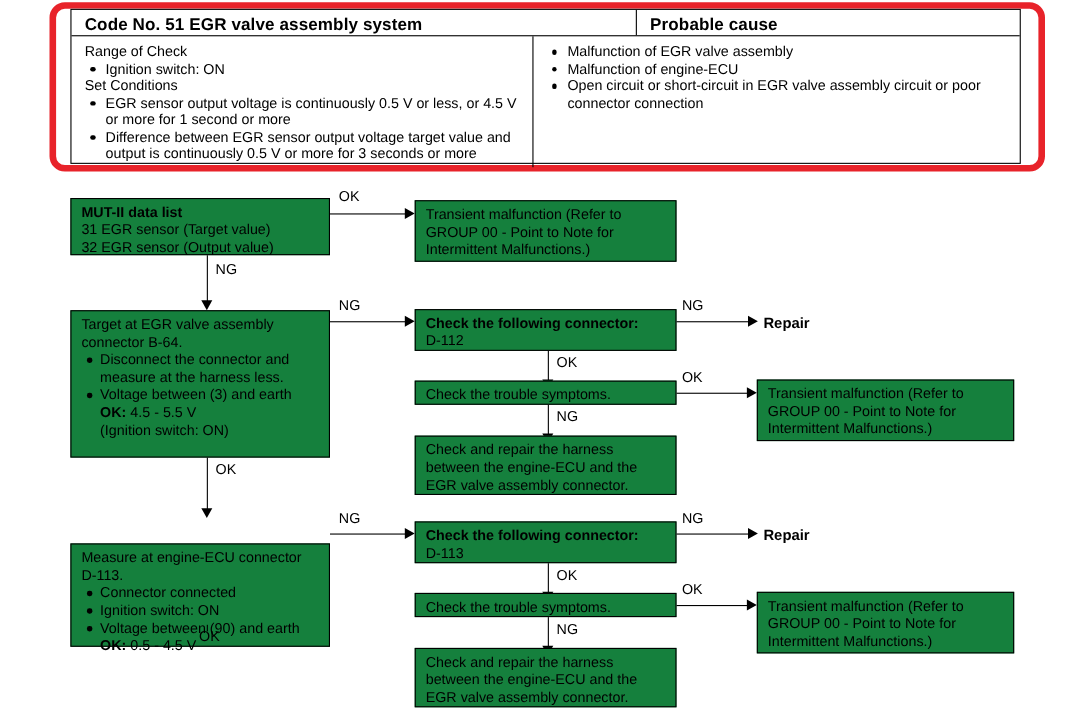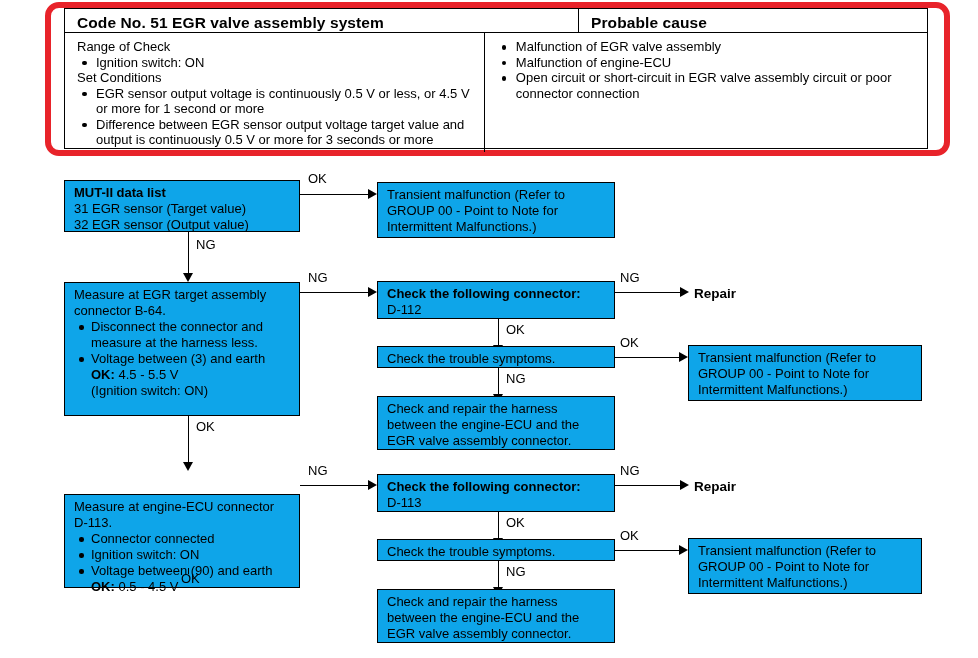--- a/index.html
+++ b/index.html
@@ -91,21 +91,21 @@
     width: 4.5px;
     height: 4.5px;
     border-radius: 50%;
     background: #000;
   }
   
   .fbox {
     position: absolute;
     border: 1.5px solid #000;
     box-sizing: border-box;
-    background: #0ea5e9;
+    background: #15803d;
     font-size: 13px;
     line-height: 16px;
     padding: 4px 7px 4px 9px;
   }
   .fbox .bold { font-weight: bold; }
   .fbox ul.bul > li::before { top: 6px; }
   .fbox ul.bul > li { padding-left: 17px; }
 
   
   .lbl {
@@ -188,21 +188,21 @@
 
   <div class="fbox" style="left:377px; top:182px; width:238px; height:56px;">
     <div>Transient malfunction (Refer to GROUP 00 - Point to Note for Intermittent Malfunctions.)</div>
   </div>
 
   <div class="lbl" style="left:196px; top:238px;">NG</div>
   <div class="vline" style="left:188px; top:232px; height:42px;"></div>
   <div class="arrow-d" style="left:183px; top:273px;"></div>
 
   <div class="fbox" style="left:64px; top:282px; width:236px; height:134px;">
-    <div>Measure at EGR target assembly</div>
+    <div>Target at EGR valve assembly</div>
     <div>connector B-64.</div>
     <ul class="bul">
       <li>Disconnect the connector and measure at the harness less.</li>
       <li>
         <span>Voltage between (3) and earth</span>
         <span style="display:block;"><span class="bold">OK:</span>
           <span>4.5 - 5.5 V</span></span>
         <span style="display:block;">(Ignition switch: ON)</span>
       </li>
     </ul>

